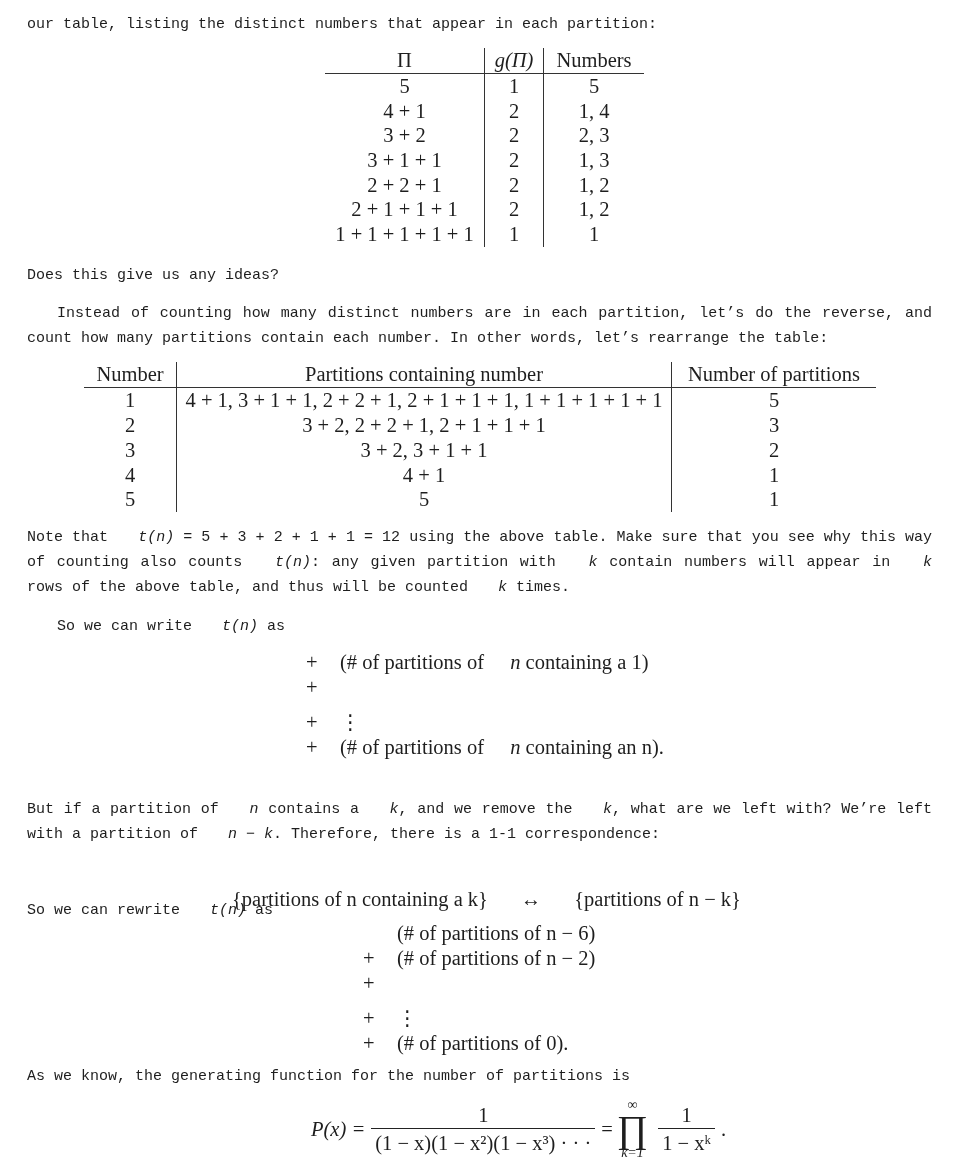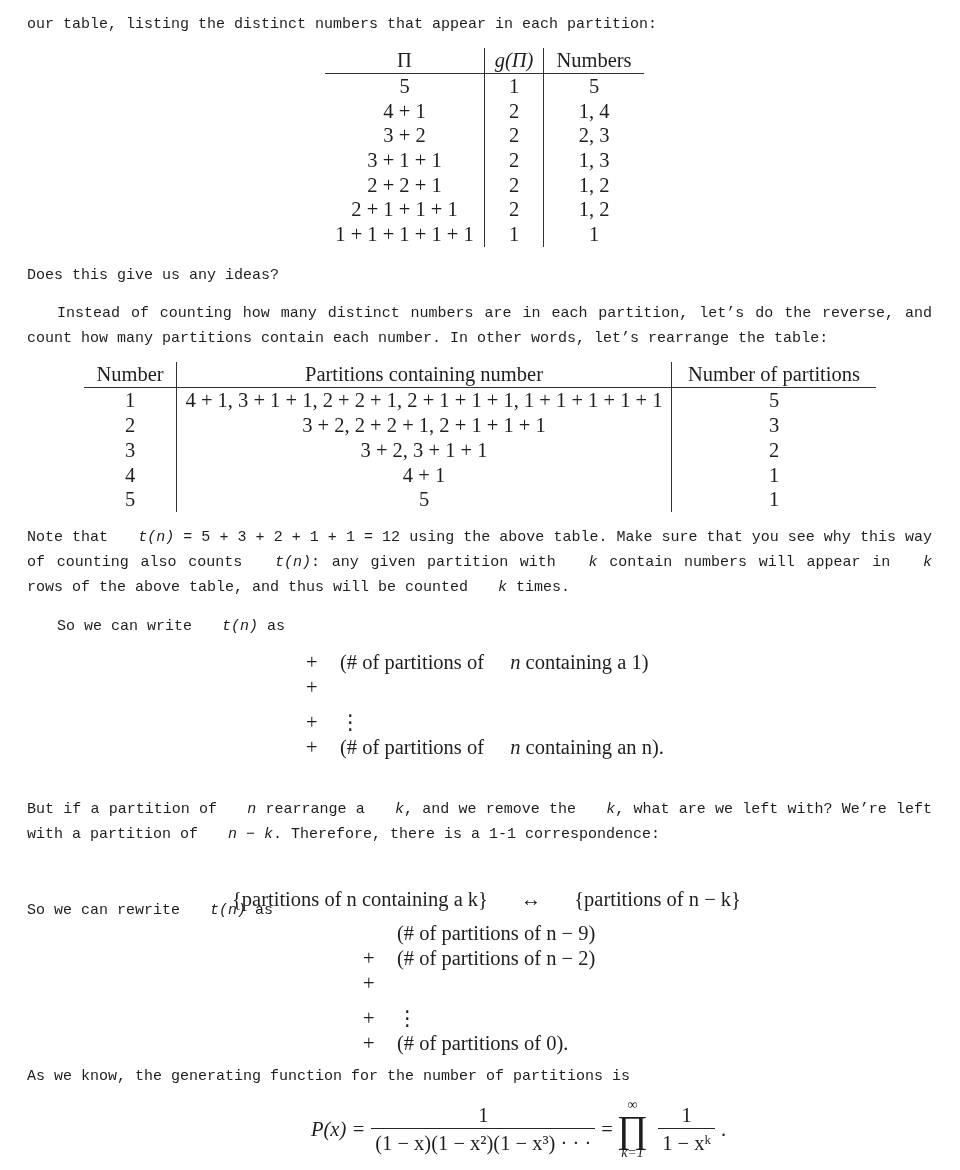--- a/index.html
+++ b/index.html
@@ -214,37 +214,37 @@
     <span class="op">+</span>
     <span>⋮</span>
   </div>
   <div class="mrow">
     <span class="op">+</span>
     <span><span>(# of partitions of </span><i>n</i><span> containing an n).</span></span>
   </div>
 </div>
 
 <div class="para" style="top:797px;">
-  <span>But if a partition of </span><i>n</i><span> rearrange a </span><i>k</i><span>, and we remove the </span><i>k</i><span>, what are we left with? We’re left with a partition of </span><i>n − k</i><span>. Therefore, there is a 1-1 correspondence:</span>
+  <span>But if a partition of </span><i>n</i><span> contains a </span><i>k</i><span>, and we remove the </span><i>k</i><span>, what are we left with? We’re left with a partition of </span><i>n − k</i><span>. Therefore, there is a 1-1 correspondence:</span>
 </div>
 
 <div class="abs serif" style="left:232px; top:860px; font-size:20.5px;">
   <span>{partitions of n containing a k}</span>
   <span style="display:inline-block; width:76px; text-align:center;">↔</span>
   <span>{partitions of n − k}</span>
 </div>
 
 <div class="para" style="top:898px;">
   <span>So we can rewrite </span><i>t(n)</i><span> as</span>
 </div>
 
 <div class="mblock" style="left:363px; top:921px;">
   <div class="mrow">
     <span class="op"></span>
-    <span>(# of partitions of n − 9)</span>
+    <span>(# of partitions of n − 6)</span>
   </div>
   <div class="mrow">
     <span class="op">+</span>
     <span>(# of partitions of n − 2)</span>
   </div>
   <div class="mrow tall">
     <span class="op">+</span>
   </div>
   <div class="mrow">
     <span class="op">+</span>

